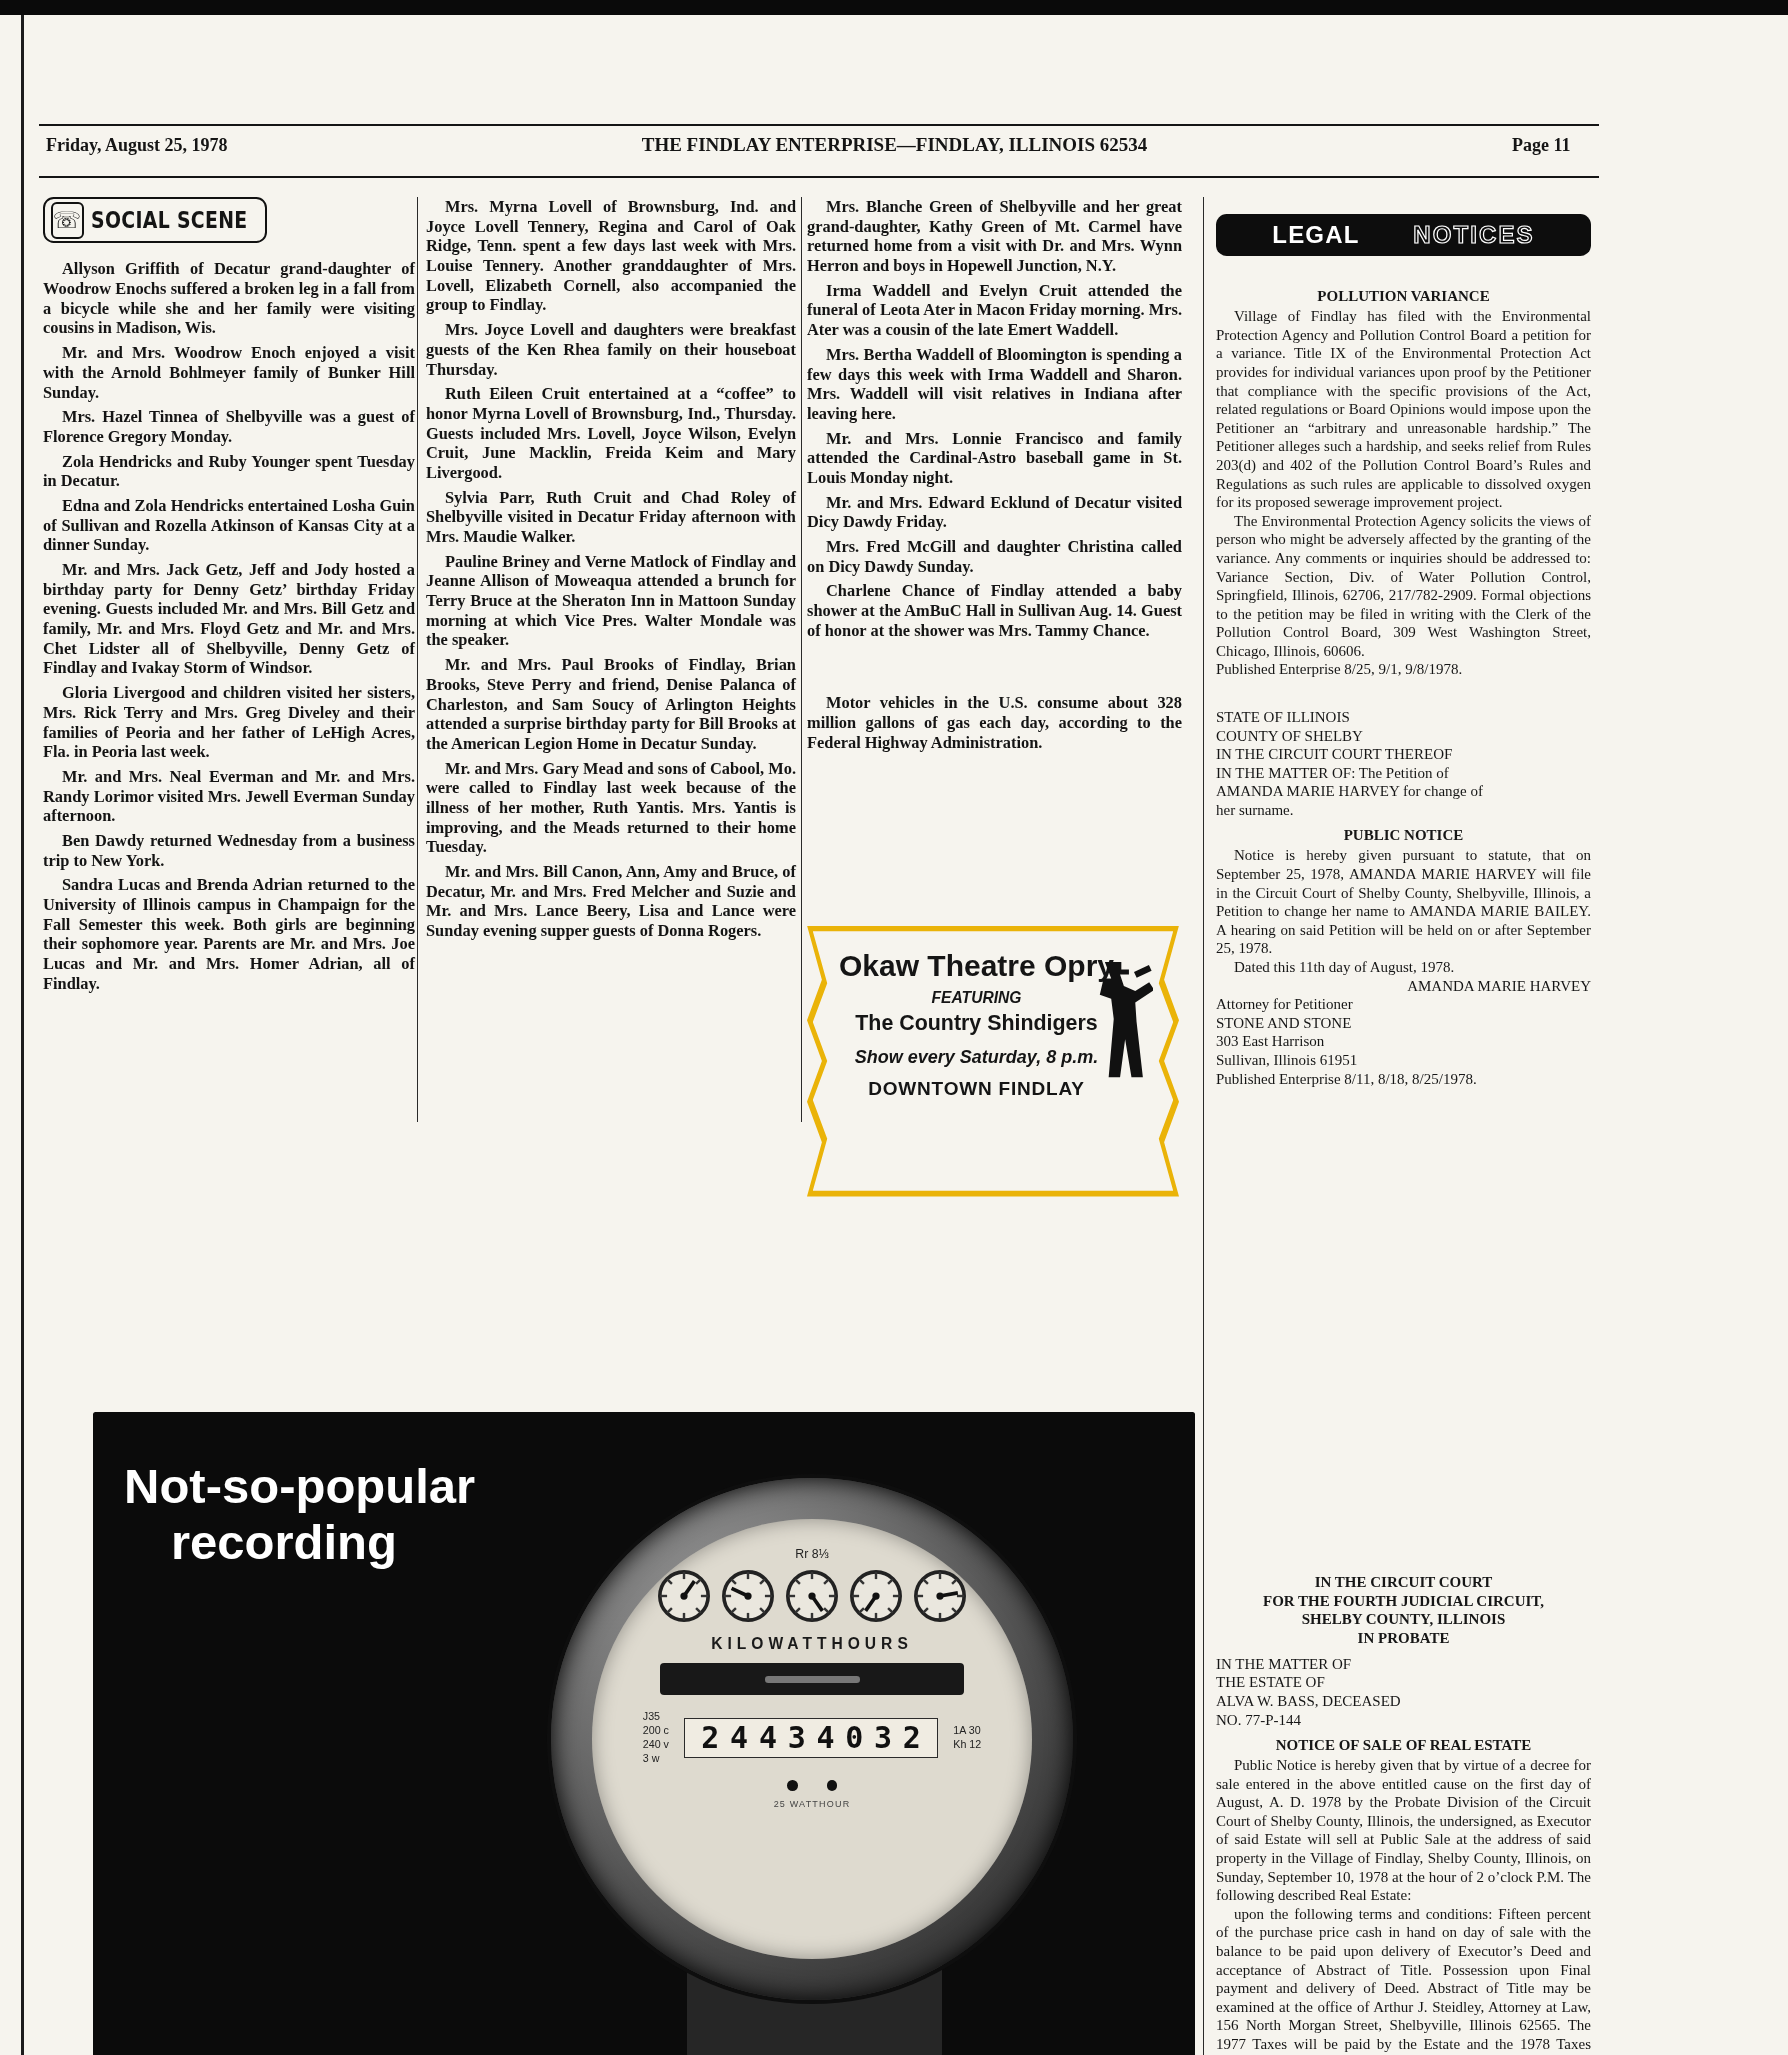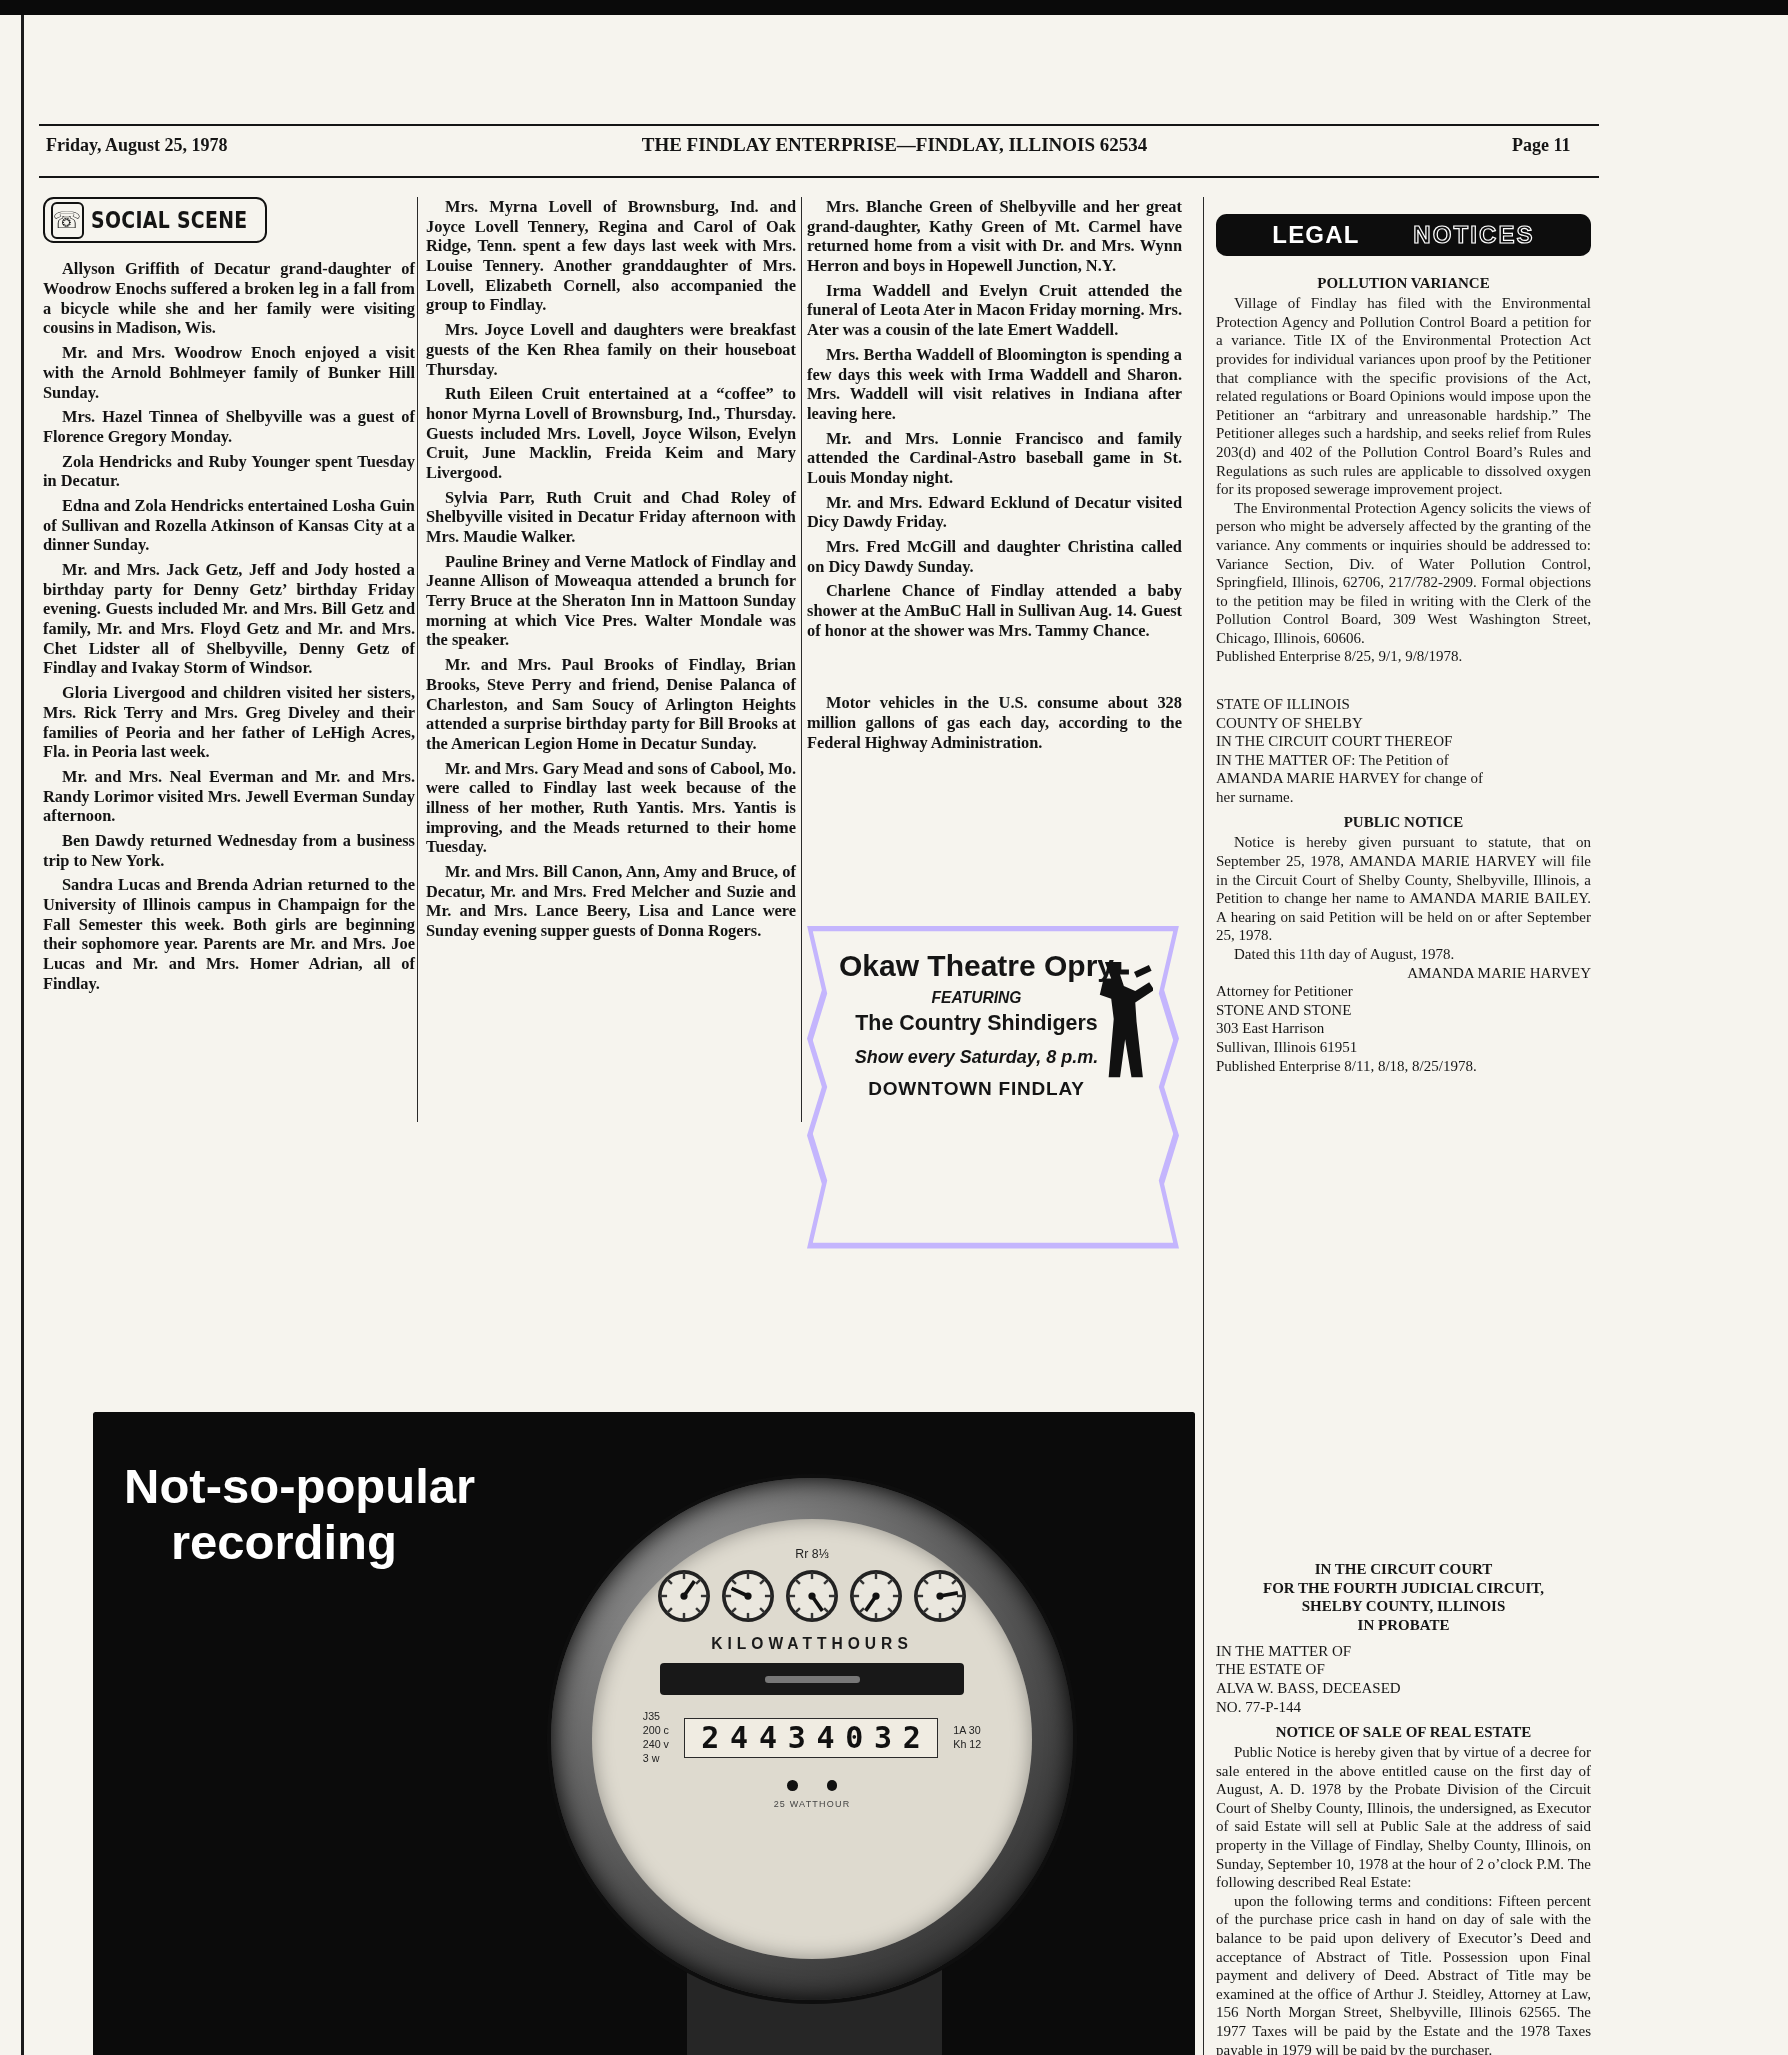--- a/index.html
+++ b/index.html
@@ -16,35 +16,35 @@
   
   .col{font:700 16.4px/1.2 "Liberation Serif",serif;text-align:justify;color:#141414;}
   .col p{margin:0 0 5px 0;text-indent:19px;}
   .social-box{display:flex;align-items:center;gap:7.4px;width:224px;height:46px;
       border:2.9px solid #111;border-radius:10.7px;padding:2.5px 5.8px;box-sizing:border-box;margin-bottom:16.4px;}
   .social-icon{display:inline-flex;align-items:center;justify-content:center;width:36px;height:33px;
       border:2.1px solid #111;border-radius:5.8px;font-size:23px;font-family:"DejaVu Sans",sans-serif;}
   .social-label{font:700 23px/1 "DejaVu Sans",sans-serif;letter-spacing:0.4px;transform:scaleX(.82);transform-origin:left;white-space:nowrap;}
   .fact{margin-top:53px !important;}
   
-  .okaw{position:relative;margin-top:173px;width:372px;height:323px;background:#c4b5fd;
+  .okaw{position:relative;margin-top:173px;width:372px;height:271px;background:#eab308;
      clip-path:polygon(0% 0%,100% 0%,96% 20%,100% 35%,96% 50%,100% 65%,96% 80%,100% 100%,0% 100%,4% 80%,0% 65%,4% 50%,0% 35%,4% 20%);}
   .okaw-inner{position:absolute;left:5.8px;top:5.8px;right:5.8px;bottom:5.8px;background:#f6f4ee;
      clip-path:polygon(0% 0%,100% 0%,96% 20%,100% 35%,96% 50%,100% 65%,96% 80%,100% 100%,0% 100%,4% 80%,0% 65%,4% 50%,0% 35%,4% 20%);
      text-align:center;padding:18.5px 58px 0 25px;box-sizing:border-box;font-family:"Liberation Sans",sans-serif;}
   .okaw-title{font:700 30px/1.05 "Liberation Sans",sans-serif;}
   .okaw-feat{font:italic 700 15.6px/1 "Liberation Sans",sans-serif;margin-top:9px;}
   .okaw-band{font:700 21.4px/1.1 "Liberation Sans",sans-serif;margin-top:5.8px;}
   .okaw-show{font:italic 700 18px/1 "Liberation Sans",sans-serif;margin-top:12.3px;}
   .okaw-loc{font:700 19px/1 "Liberation Sans",sans-serif;margin-top:13px;letter-spacing:0.8px;}
   .okaw-sil{position:absolute;right:20px;top:25px;}
   
   .legal{font:400 15px/1.24 "Liberation Serif",serif;color:#161616;text-align:justify;}
   .legal-header{background:#0d0d0d;border-radius:10.7px;height:42px;display:flex;align-items:center;
-     justify-content:center;gap:10.7px;margin-bottom:18px;}
+     justify-content:center;gap:10.7px;margin-bottom:31px;}
   .legal-word1{font:700 24px/1 "Liberation Sans",sans-serif;color:#fff;letter-spacing:1.2px;}
   .legal-word2{font:700 24px/1 "Liberation Sans",sans-serif;color:#0d0d0d;-webkit-text-stroke:1.2px #fff;letter-spacing:2.1px;padding-left:43px;}
   .lg-title{text-align:center;font-weight:700;margin:6.6px 0 1.6px 0;}
   .legal p{margin:0;text-indent:18px;}
   .lg-lines div{text-align:left;text-indent:0;}
   .lg-clines div{text-align:center;font-weight:700;}
   .lg-right{text-align:right;}
   .lg-lot{padding-left:29px;text-indent:0 !important;text-align:left;}
   .sect{margin-top:29px;}
   .sect-big-gap{margin-top:485px;}

